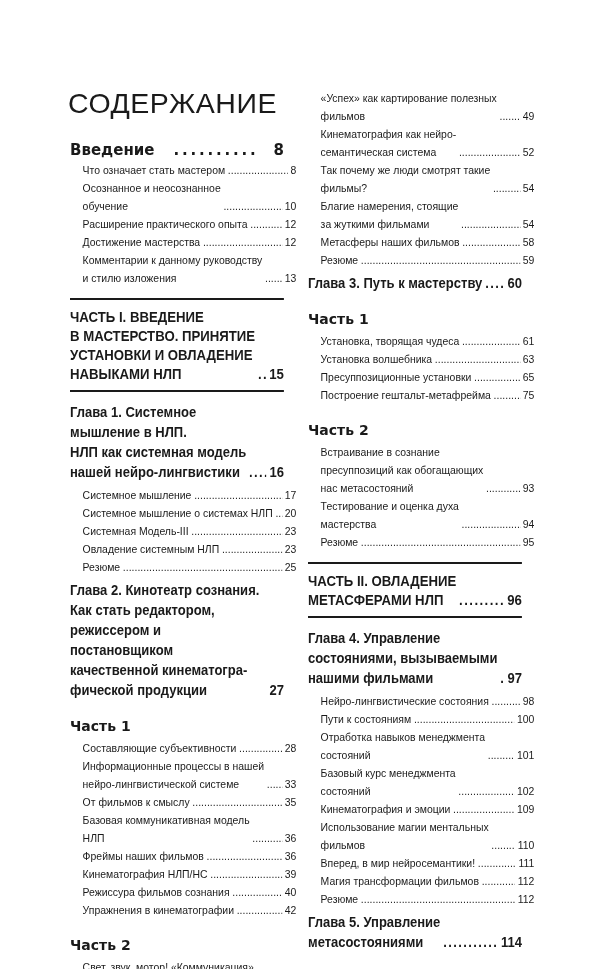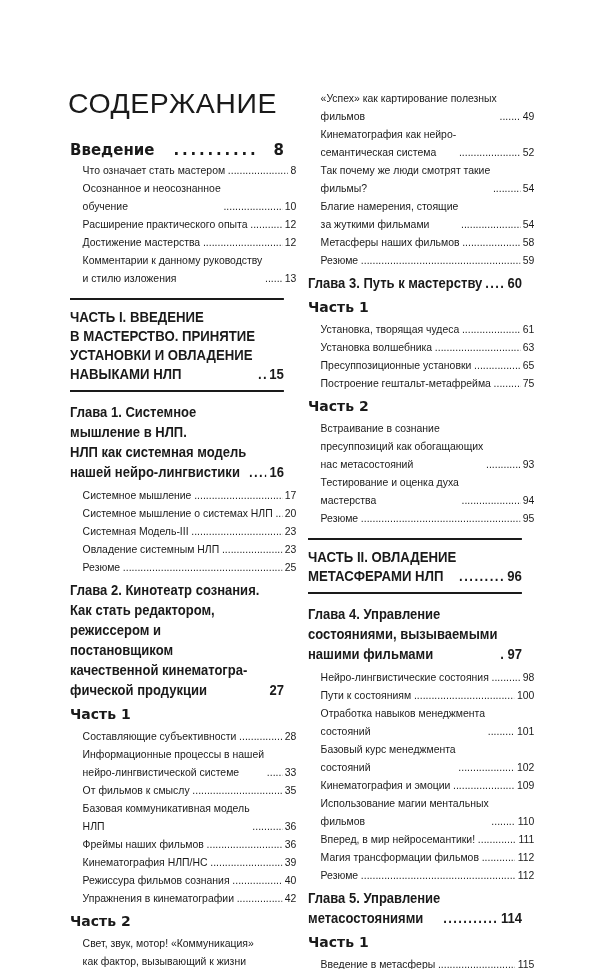--- a/index.html
+++ b/index.html
@@ -18,21 +18,21 @@
   .entry .pg { white-space: nowrap; }
 
   .intro { font-family: "DejaVu Sans", sans-serif; font-weight: 700; font-size: 15px; line-height: 20px; margin-bottom: 1px; gap: 16px; }
   .intro .pg { font-size: 15px; }
   .sub { font-size: 11.6px; line-height: 18px; padding-left: 14px; transform: scaleX(0.9); transform-origin: left; width: 111%; }
   .sub .pg { font-size: 11.6px; }
 
   .part { font-weight: 700; font-size: 14.2px; line-height: 19px; text-transform: none; padding: 8px 0 6px 0;
           border-top: 2.5px solid #1a1a1a; border-bottom: 2.5px solid #1a1a1a; margin: 11px 0 10px 0; transform: scaleX(0.93); transform-origin: left; width: 107.5%; }
   .chapter { font-weight: 700; font-size: 14px; line-height: 20px; margin-top: 4px; margin-bottom: 4px; transform: scaleX(0.93); transform-origin: left; width: 107.5%; }
-  .section { font-family: "DejaVu Sans", sans-serif; font-weight: 700; font-size: 14px; line-height: 20px; margin-top: 4px; margin-bottom: 3px; }
+  .section { font-family: "DejaVu Sans", sans-serif; font-weight: 700; font-size: 14px; line-height: 20px; margin-top: 16px; margin-bottom: 3px; }
 
   .part .dots::before, .chapter .dots::before, .intro .dots::before { letter-spacing: -1.2px; }
 </style>
 </head>
 <body>
 
 <h1 class="page-title">СОДЕРЖАНИЕ</h1>
 
 <div class="col col-left" id="col-left">
     <div class="intro entry">

